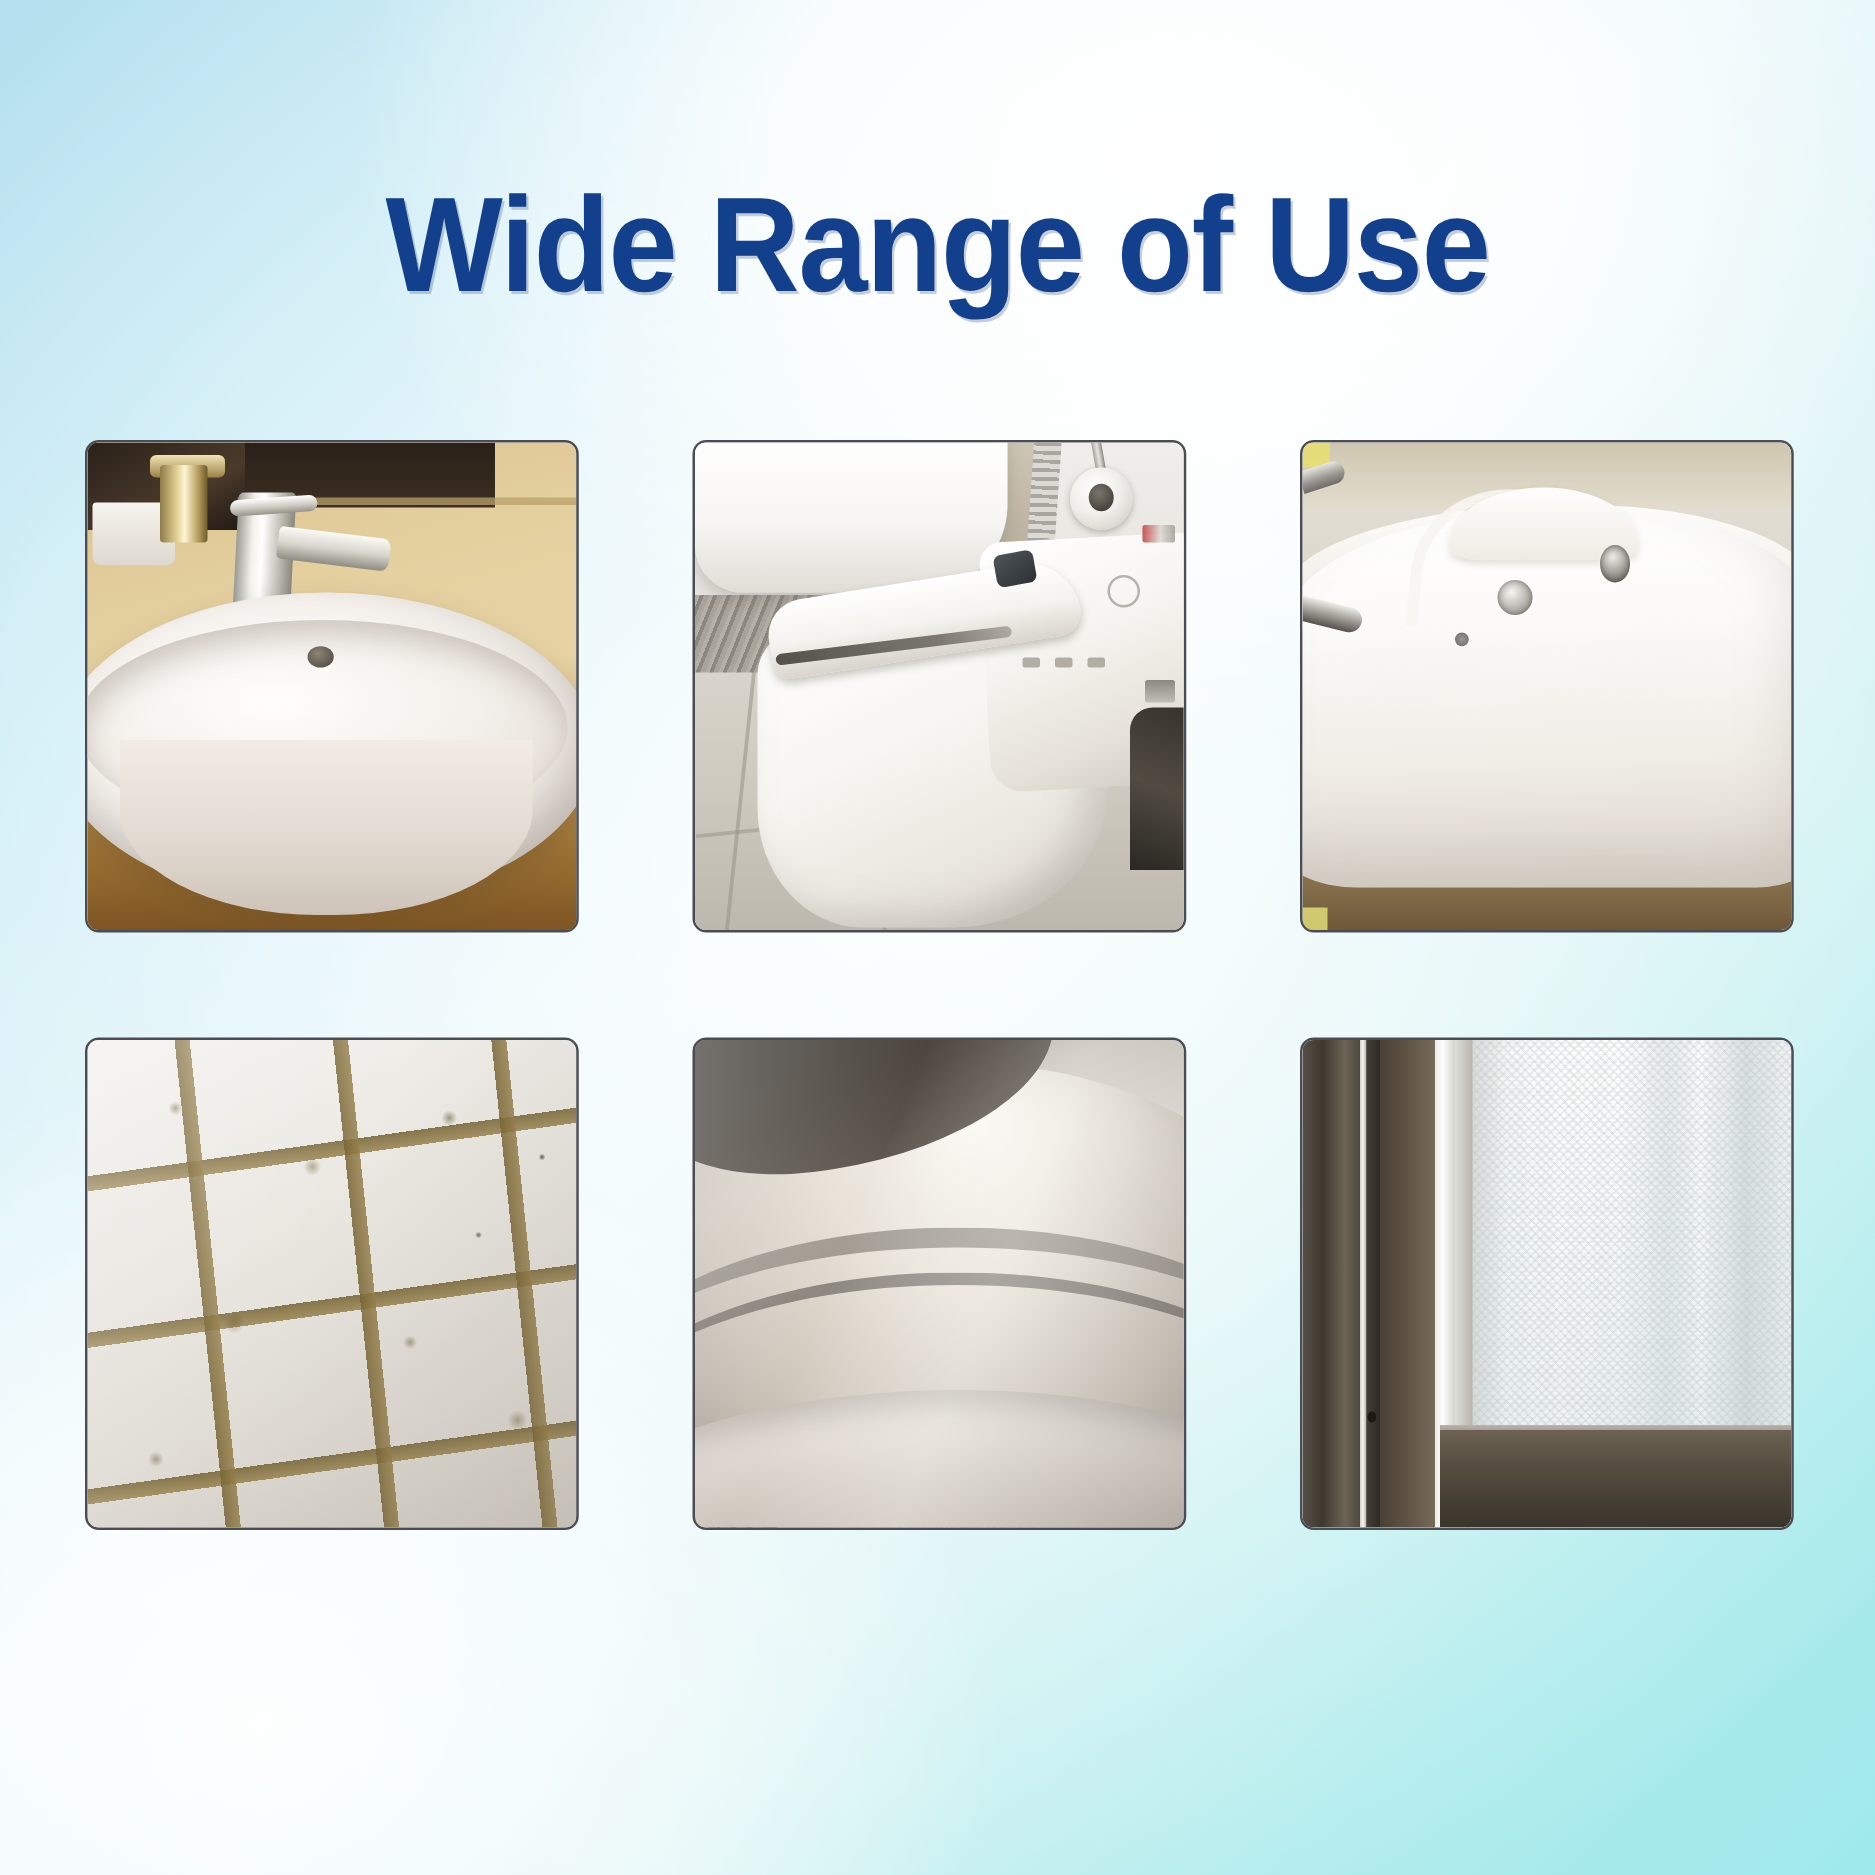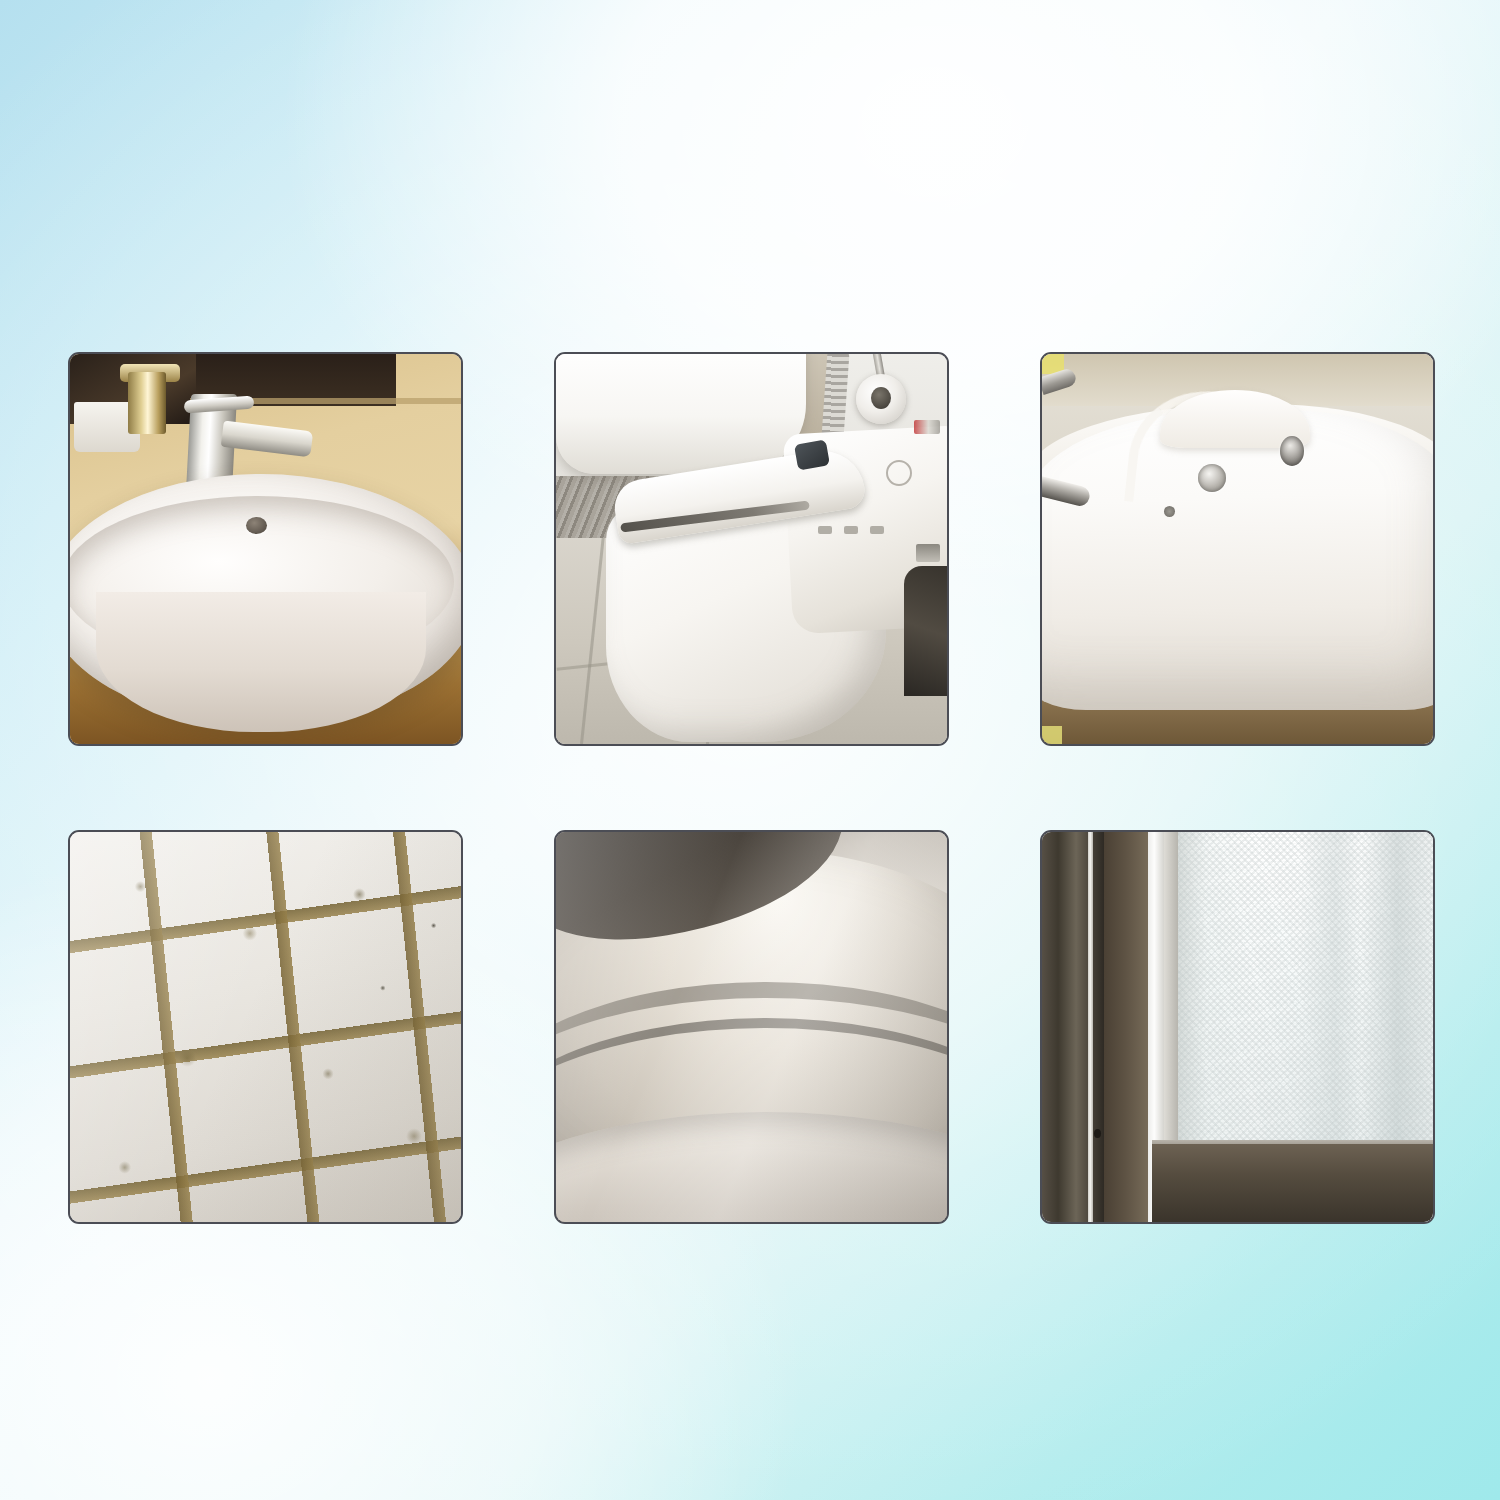--- a/index.html
+++ b/index.html
@@ -499,20 +499,23 @@
   .t6 .dot-screw {
     position: absolute; left: 52px; bottom: 84px; width: 7px; height: 9px;
     border-radius: 50%; background: #1d1a16;
   }
 </style>
 </head>
 <body>
 
 <div id="page">
 
+  <div id="title-area">
+    <h1 id="page-title">Wide Range of Use</h1>
+  </div>
 
   <div id="photo-grid">
 
     <div class="photo-tile" aria-label="White oval ceramic bathroom sink with chrome faucet on beige marble counter">
       <div class="photo-inner t1">
         <div class="mirror"></div>
         <div class="mirror2"></div>
         <div class="mirrorframe"></div>
         <div class="wall-seam"></div>
         <div class="soapdish"></div>

